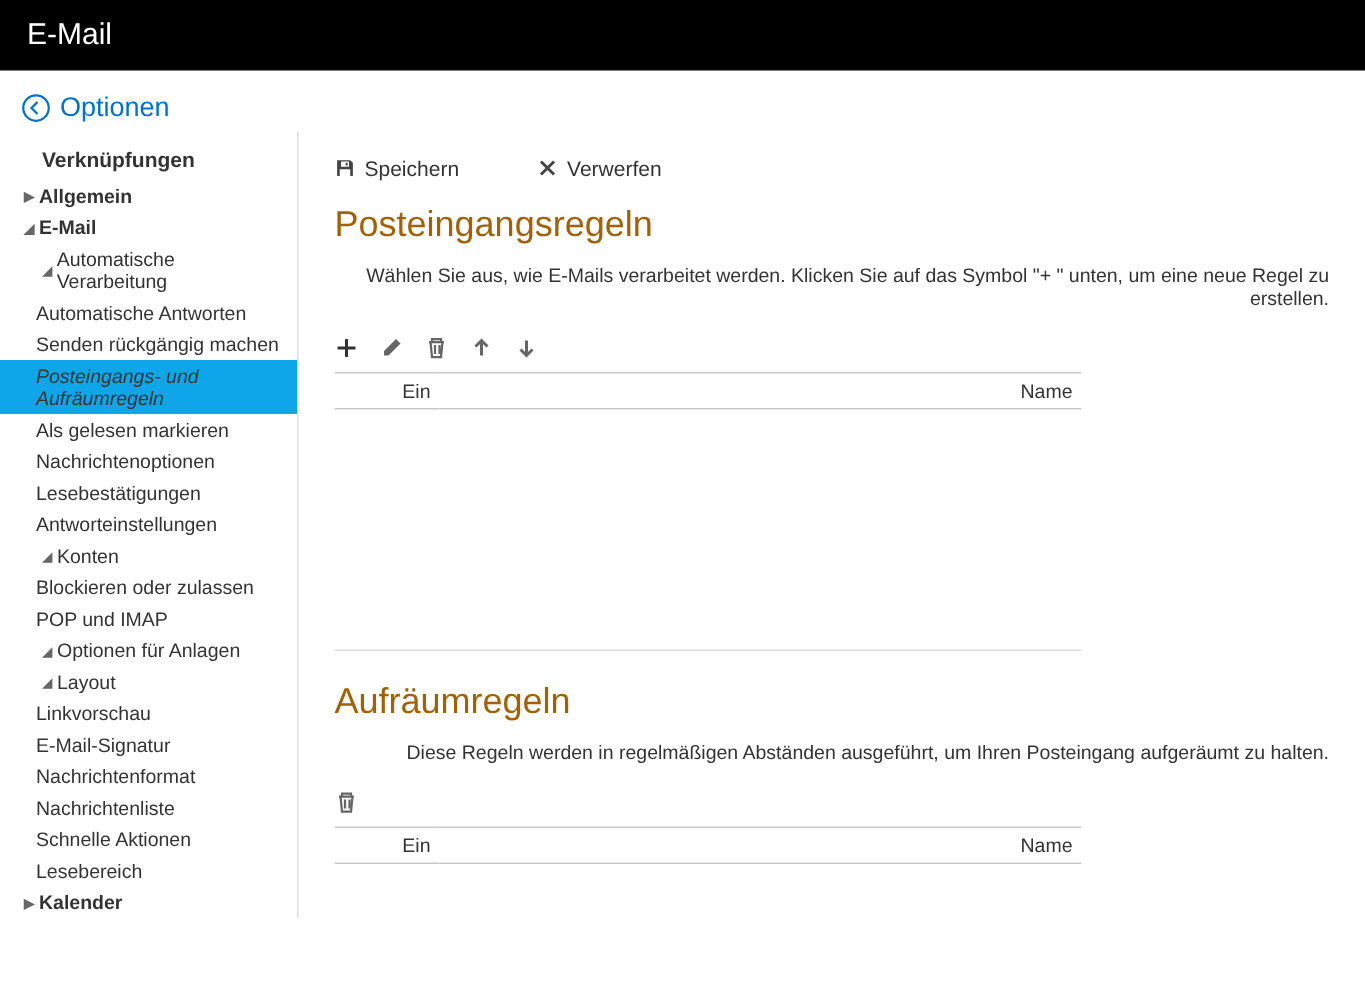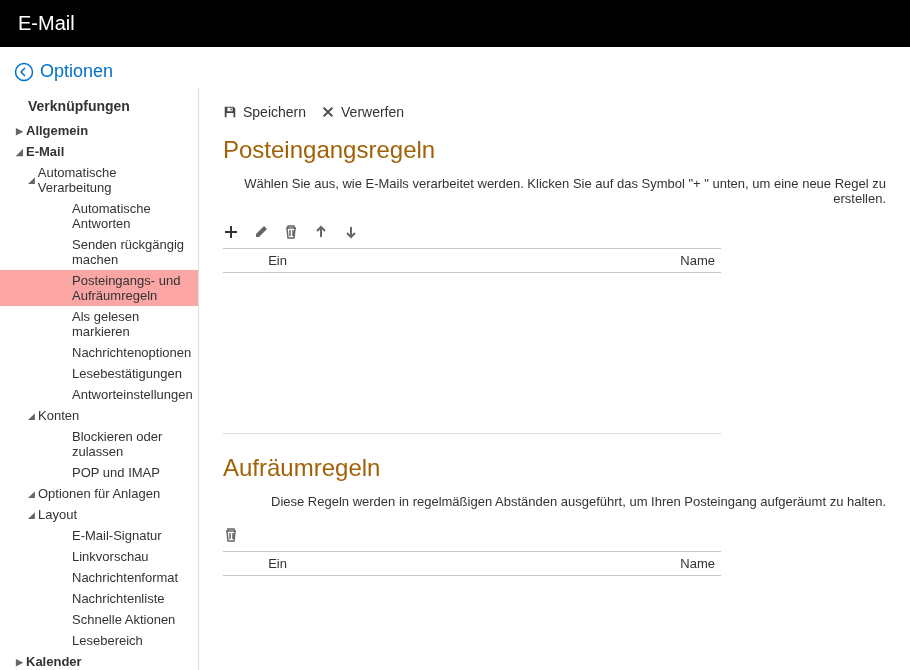--- a/index.html
+++ b/index.html
@@ -6,25 +6,25 @@
     body { font-family: "Segoe UI", Arial, sans-serif; font-size: 13px; color: #333; background: #fff; }
     .header { background: #000; color: #fff; padding: 12px 18px; font-size: 20px; font-weight: 300; }
     .options-link { display: flex; align-items: center; padding: 14px 14px 6px; color: #0072c6; font-size: 18px; cursor: pointer; }
     .options-link svg { margin-right: 6px; }
     .container { display: flex; }
     .sidebar { width: 199px; border-right: 1px solid #ddd; padding-top: 6px; }
     .sidebar-title { font-weight: 600; padding: 4px 14px 6px 28px; font-size: 14px; }
     .nav-item { padding: 3px 8px 3px 28px; cursor: pointer; font-size: 13px; display: flex; align-items: center; }
     .nav-item.l1 { padding-left: 28px; font-weight: 600; }
     .nav-item.l2 { padding-left: 40px; }
-    .nav-item.l3 { padding-left: 72px; }
-    .nav-item.selected { background: #fca5a5; }
+    .nav-item.l3 { padding-left: 24px; }
+    .nav-item.selected { background: #0ea5e9; font-style: italic; }
     .caret { display: inline-block; width: 10px; margin-left: -12px; font-size: 9px; color: #666; }
     .main { flex: 1; padding: 12px 24px; }
-    .toolbar { display: flex; gap: 15px; padding: 4px 0 16px; text-align: center; }
+    .toolbar { display: flex; gap: 52px; padding: 4px 0 16px; text-align: center; }
     .tool-btn { display: flex; align-items: center; gap: 6px; cursor: pointer; font-size: 14px; color: #333; }
     .tool-btn svg { width: 14px; height: 14px; }
     h1 { font-size: 24px; font-weight: 300; color: #a16207; margin-bottom: 12px; }
     .desc { font-size: 13px; color: #333; margin-bottom: 18px; text-align: right; }
     .icon-row { display: flex; gap: 14px; margin-bottom: 8px; color: #666; }
     .icon-row svg { width: 16px; height: 16px; cursor: pointer; }
     .icon-row svg.active { color: #333; }
     table { width: 498px; border-collapse: collapse; }
     th { text-align: right; font-weight: 400; font-size: 13px; padding: 4px 6px; border-top: 1px solid #c8c8c8; border-bottom: 1px solid #c8c8c8; color: #333; }
     th:first-child { width: 70px; }
@@ -94,24 +94,24 @@
       </div>
     <div class="nav-item l2">
         <span class="caret">◢</span>
         <span>Optionen für Anlagen</span>
       </div>
     <div class="nav-item l2">
         <span class="caret">◢</span>
         <span>Layout</span>
       </div>
     <div class="nav-item l3">
-        <span>E-Mail-Signatur</span>
+        <span>Linkvorschau</span>
       </div>
     <div class="nav-item l3">
-        <span>Linkvorschau</span>
+        <span>E-Mail-Signatur</span>
       </div>
     <div class="nav-item l3">
         <span>Nachrichtenformat</span>
       </div>
     <div class="nav-item l3">
         <span>Nachrichtenliste</span>
       </div>
     <div class="nav-item l3">
         <span>Schnelle Aktionen</span>
       </div>

